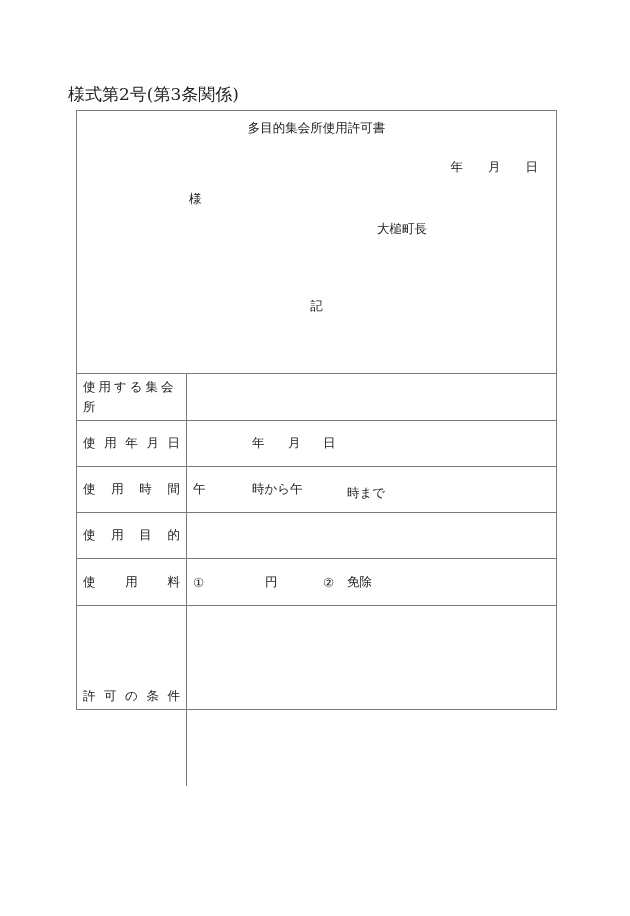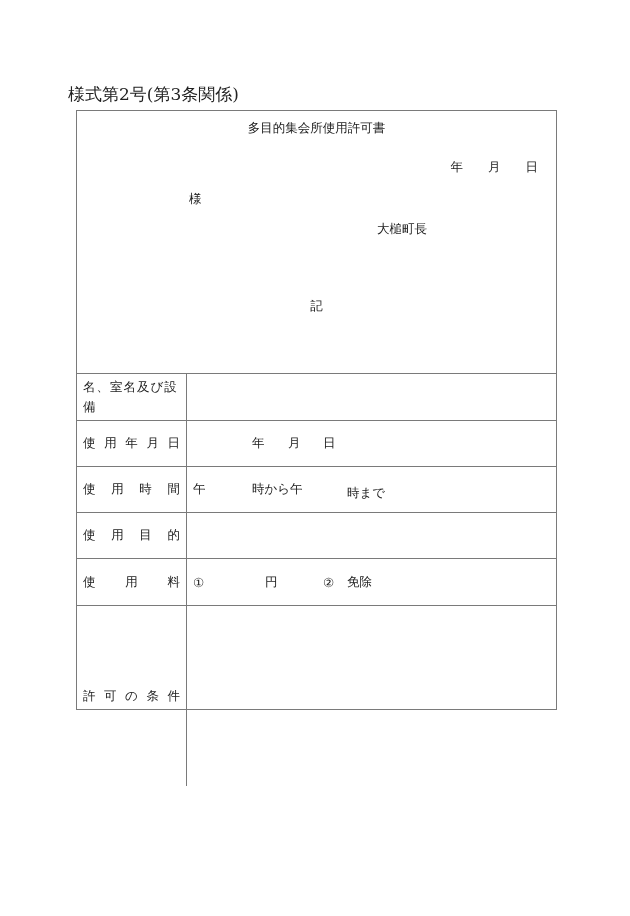--- a/index.html
+++ b/index.html
@@ -61,21 +61,21 @@
     <div class="abs date-top">年　　月　　日</div>
     <div class="abs addressee">様</div>
     <div class="abs issuer">大槌町長</div>
     <div class="abs ki">記</div>
   </div>
 
   <div class="rows">
 
     <div class="row" style="height:47px;">
       <div class="label multi">
-        <div style="letter-spacing:1px;">名、室名及び設備</div>
+        <div>使用する集会所</div>
       </div>
       <div class="value"></div>
     </div>
 
     <div class="row" style="height:46px;">
       <div class="label">
         <div class="spread">
           <span>使</span>
           <span>用</span>
           <span>年</span>

